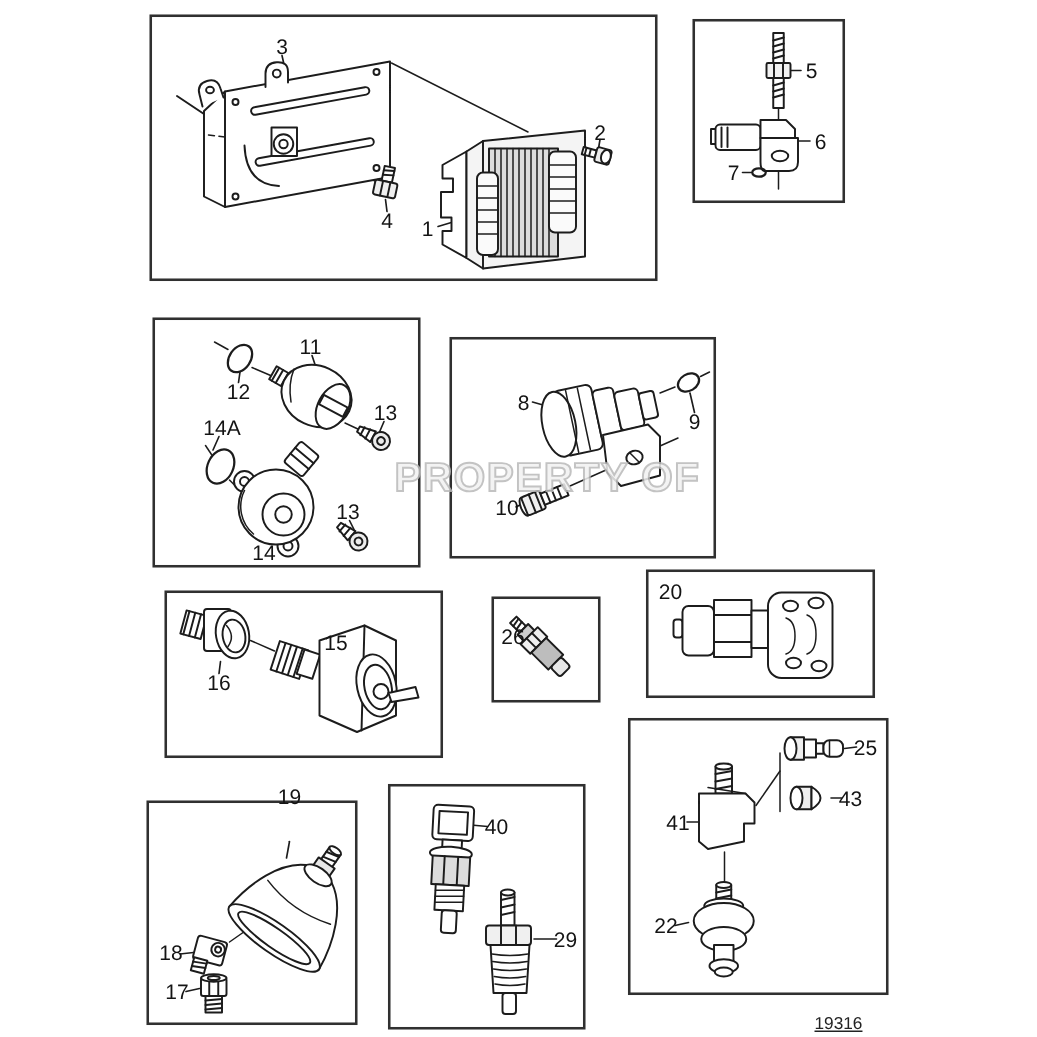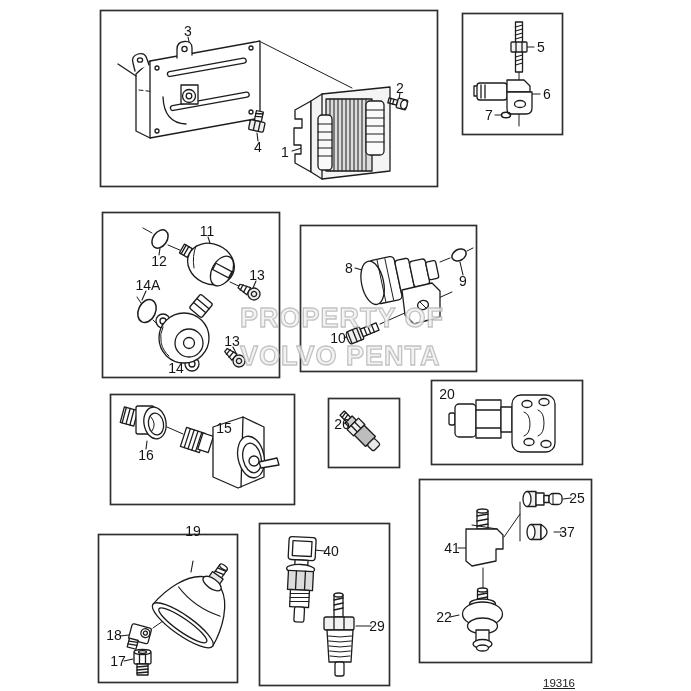--- a/index.html
+++ b/index.html
@@ -1,21 +1,21 @@
 <!DOCTYPE html>
 <html><head>
 <meta charset="utf-8">
 <style>
   html,body{margin:0;padding:0;background:#ffffff;}
   .stage{position:relative;width:691px;height:691px;background:#ffffff;overflow:hidden;
          font-family:"Liberation Sans",sans-serif;}
   .stage svg{position:absolute;left:0;top:0;}
   .callout{position:absolute;transform:translate(-50%,-50%);font-size:14px;color:#141414;
            font-family:"Liberation Sans",sans-serif;white-space:nowrap;}
-  .watermark{position:absolute;left:240px;top:299px;width:200px;text-align:center;
+  .watermark{position:absolute;left:263px;top:299px;width:200px;text-align:center;
              font-weight:bold;font-size:27px;line-height:38px;letter-spacing:1px;
              color:#f2f2f2;-webkit-text-stroke:1.3px #b9b9b9;opacity:.85;
              white-space:nowrap;pointer-events:none;}
   .figno{position:absolute;left:543px;top:677px;font-size:11.5px;color:#222;text-decoration:underline;}
 </style>
 </head>
 <body>
 
 <div class="stage">
 
@@ -439,25 +439,24 @@
   <div class="callout" style="left:148px;top:285px">14A</div>
   <div class="callout" style="left:224px;top:428px">15</div>
   <div class="callout" style="left:146px;top:455px">16</div>
   <div class="callout" style="left:118px;top:661px">17</div>
   <div class="callout" style="left:114px;top:635px">18</div>
   <div class="callout" style="left:193px;top:531px">19</div>
   <div class="callout" style="left:331px;top:551px">40</div>
   <div class="callout" style="left:377px;top:626px">29</div>
   <div class="callout" style="left:444px;top:617px">22</div>
   <div class="callout" style="left:452px;top:548px">41</div>
-  <div class="callout" style="left:567px;top:532px">37</div>
+  <div class="callout" style="left:567px;top:532px">43</div>
   <div class="callout" style="left:577px;top:498px">25</div>
   <div class="callout" style="left:342px;top:424px">26</div>
   <div class="callout" style="left:447px;top:394px">20</div>
 
   <div class="watermark">
     <div>PROPERTY OF</div>
-    <div>VOLVO PENTA</div>
   </div>
 
   <div class="figno">19316</div>
 
 </div>
 
 </body></html>

